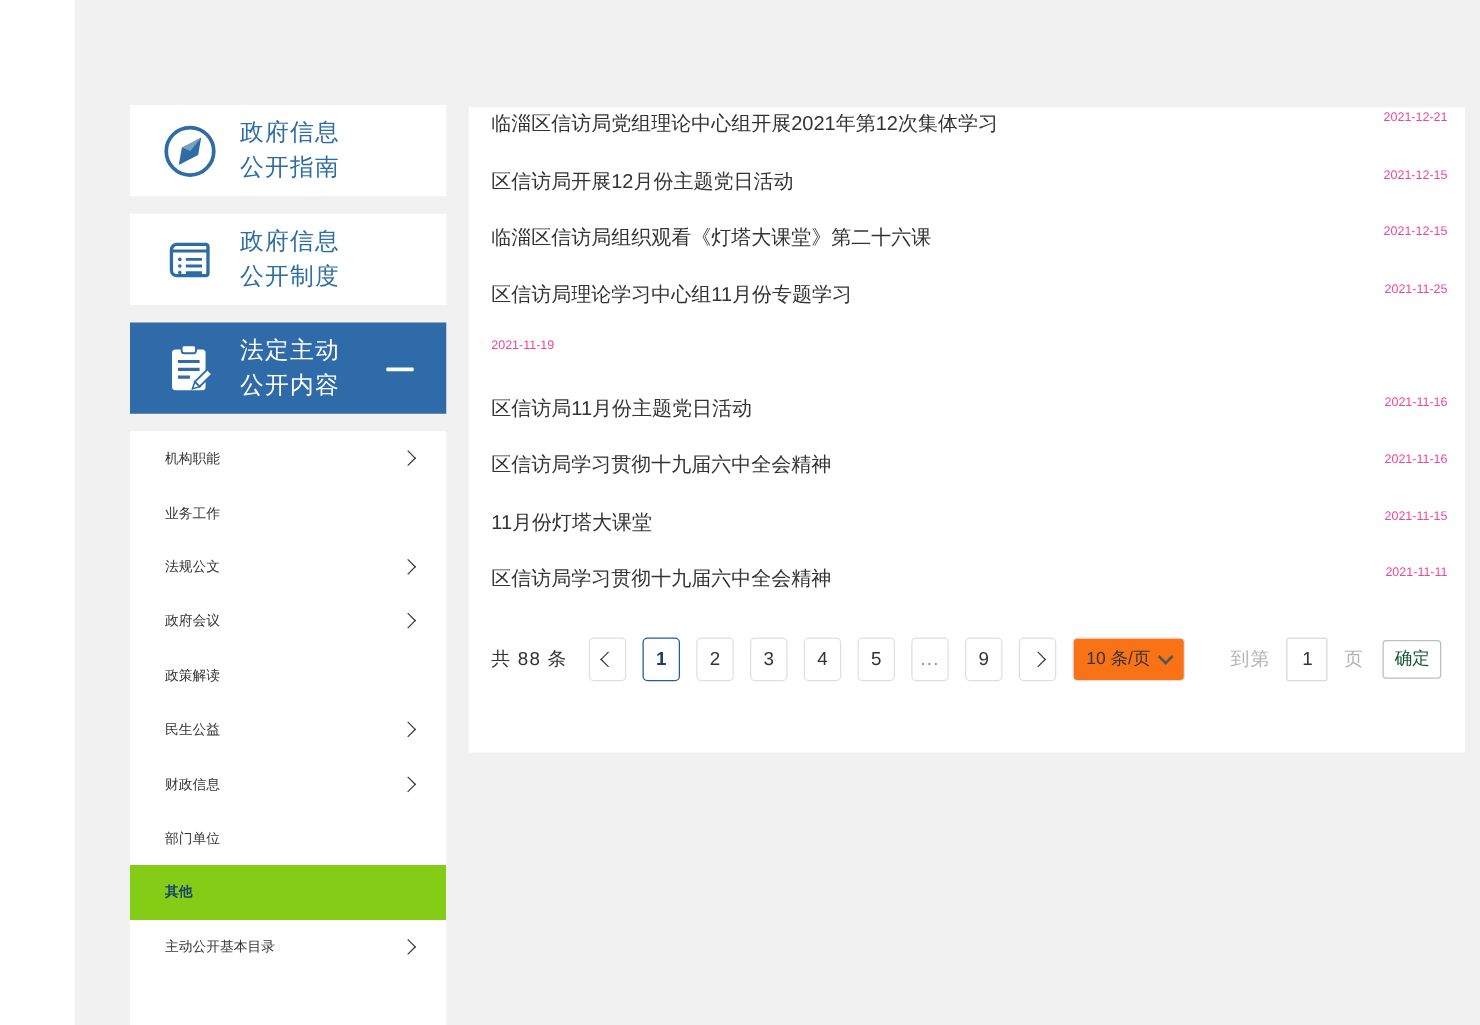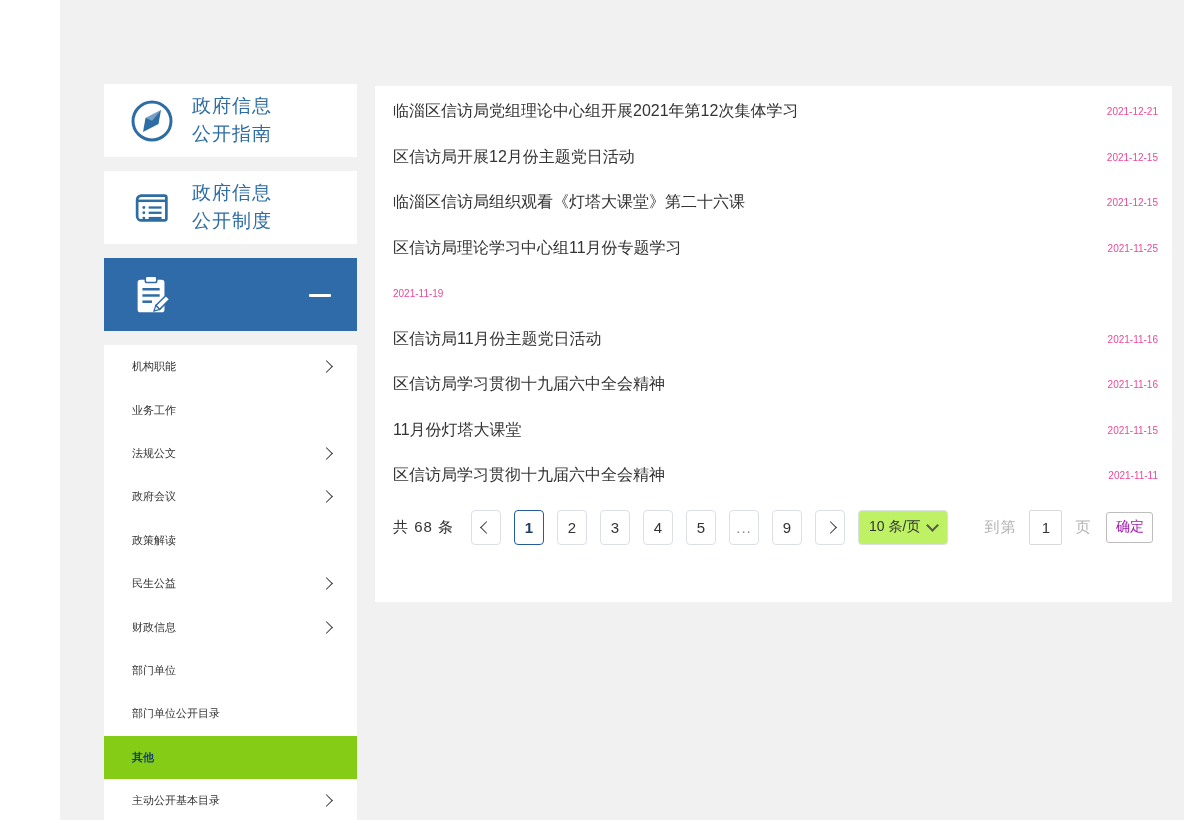--- a/index.html
+++ b/index.html
@@ -12,21 +12,21 @@
   .left-strip{position:absolute;left:0;top:0;width:60px;height:820px;background:#ffffff;}
 
   
   .sidebar{position:absolute;left:104px;top:84px;width:253px;}
   .side-card{
     height:73px;background:#ffffff;margin-bottom:14px;
     display:flex;align-items:center;padding-left:24px;box-sizing:border-box;
     cursor:pointer;
   }
   .side-card .icon{width:48px;height:48px;flex:0 0 48px;margin-right:16px;display:flex;align-items:center;justify-content:center;}
-  .side-card .card-text{font-size:19px;line-height:28px;color:#2e6da4;letter-spacing:1px;font-family:Liberation Mono, monospace;}
+  .side-card .card-text{font-size:19px;line-height:28px;color:#2e6da4;letter-spacing:1px;}
   .side-card .card-text span{display:block;}
   .side-card.active{background:#2f6ba8;position:relative;}
   .side-card.active .card-text{color:#ffffff;}
   .side-card .dash{
     position:absolute;right:26px;top:50%;margin-top:-1px;
     width:22px;height:3px;background:#ffffff;border-radius:1px;
   }
 
   .side-menu{background:#ffffff;height:490px;overflow:hidden;}
   .menu-item{
@@ -42,21 +42,21 @@
   .chev.left{transform:rotate(-135deg);}
   .chev.down{transform:rotate(135deg);width:7px;height:7px;border-width:2px;margin-top:-4px;border-color:#555;}
 
   
   .panel{
     position:absolute;left:375px;top:86px;width:797px;height:516px;
     background:#ffffff;box-sizing:border-box;padding:3px 14px 0 18px;
   }
   .articles{list-style:none;margin:0;padding:0;}
   .article-row{
-    height:45.5px;display:flex;align-items:center;justify-content:space-between;gap:40px;
+    height:45.5px;display:flex;justify-content:space-between;gap:40px;
   }
   .article-title{
     font-size:16px;color:#333;text-decoration:none;cursor:pointer;
     white-space:nowrap;overflow:hidden;text-overflow:ellipsis;max-width:640px;
   }
   .article-date{font-size:10px;color:#ec4899;flex:0 0 auto;}
 
   
   .pager{margin-top:11px;display:flex;align-items:center;font-size:15px;color:#333;}
   .pager .total{margin-right:17px;letter-spacing:1px;}
@@ -64,32 +64,32 @@
     min-width:30px;height:35px;box-sizing:border-box;background:#fff;
     border:1px solid #dcdfe6;border-radius:4px;margin-right:13px;
     display:flex;align-items:center;justify-content:center;
     font-size:15px;color:#333;cursor:pointer;padding:0 4px;
     font-family:inherit;
   }
   .pbtn.active{border:1.5px solid #235b9b;font-weight:bold;color:#1d3f66;}
   .pbtn.ellipsis{color:#8a8a8a;letter-spacing:1px;border-color:#dcdfe6;}
   .psize{
     height:35px;box-sizing:border-box;border:1px solid #dcdfe6;border-radius:4px;
-    background:#bef264;display:flex;align-items:center;justify-content:center;
+    background:#f97316;display:flex;align-items:center;justify-content:center;
     padding:0 10px;font-size:14px;color:#333;cursor:pointer;gap:8px;
   }
   .goto-label{color:#b3b3b3;margin-left:36px;letter-spacing:1px;}
   .goto-label.suffix{margin-left:13px;}
   .goto-input{
     width:33px;height:35px;box-sizing:border-box;border:1px solid #d9d9d9;border-radius:2px;
     margin-left:13px;text-align:center;font-size:15px;color:#333;font-family:inherit;
   }
   .confirm-btn{
     margin-left:15px;height:31px;min-width:47px;box-sizing:border-box;background:#fff;
-    border:1px solid #bdbdbd;border-radius:3px;font-size:14px;color:#a21caf;cursor:pointer;
+    border:1px solid #bdbdbd;border-radius:3px;font-size:14px;color:#14532d;cursor:pointer;
     font-family:inherit;
   }
 </style>
 </head>
 <body>
 
 <div>
   <div class="left-strip"></div>
 
   <aside class="sidebar">
@@ -132,20 +132,24 @@
         <svg width="46" height="46" viewBox="0 0 48 48">
           <rect x="9" y="8" width="28" height="34" rx="3" fill="#ffffff"></rect>
           <rect x="17" y="4.5" width="12" height="6.5" rx="2" fill="#ffffff" stroke="#2f6ba8" stroke-width="1.6"></rect>
           <line x1="14" y1="18" x2="32" y2="18" stroke="#2f6ba8" stroke-width="2.6"></line>
           <line x1="14" y1="24.5" x2="32" y2="24.5" stroke="#2f6ba8" stroke-width="2.6"></line>
           <line x1="14" y1="31" x2="24" y2="31" stroke="#2f6ba8" stroke-width="2.6"></line>
           <polygon points="28,35 38.5,24.5 42.5,28.5 32,39" fill="#ffffff" stroke="#2f6ba8" stroke-width="1.6"></polygon>
           <polygon points="28,35 32,39 26,40.8" fill="#ffffff" stroke="#2f6ba8" stroke-width="1.3"></polygon>
         </svg>
       </span>
+      <span class="card-text">
+        <span>法定主动</span>
+        <span>公开内容</span>
+      </span>
       <span class="dash"></span>
     </div>
 
     <nav class="side-menu">
       <div class="menu-item">
         <span>机构职能</span>
         <i class="chev right"></i>
       </div>
       <div class="menu-item">
         <span>业务工作</span>
@@ -164,23 +168,20 @@
       <div class="menu-item">
         <span>民生公益</span>
         <i class="chev right"></i>
       </div>
       <div class="menu-item">
         <span>财政信息</span>
         <i class="chev right"></i>
       </div>
       <div class="menu-item">
         <span>部门单位</span>
-      </div>
-      <div class="menu-item">
-        <span>部门单位公开目录</span>
       </div>
       <div class="menu-item active">
         <span>其他</span>
       </div>
       <div class="menu-item">
         <span>主动公开基本目录</span>
         <i class="chev right"></i>
       </div>
 
     </nav>
@@ -219,21 +220,21 @@
         <a class="article-title">11月份灯塔大课堂</a>
         <span class="article-date">2021-11-15</span>
       </li>
       <li class="article-row">
         <a class="article-title">区信访局学习贯彻十九届六中全会精神</a>
         <span class="article-date">2021-11-11</span>
       </li>
     </ul>
 
     <div class="pager">
-      <span class="total">共 68 条</span>
+      <span class="total">共 88 条</span>
 
       <button class="pbtn">
           <i class="chev left"></i>
         </button>
       <button class="pbtn active">1</button>
       <button class="pbtn">2</button>
       <button class="pbtn">3</button>
       <button class="pbtn">4</button>
       <button class="pbtn">5</button>
       <button class="pbtn ellipsis">...</button>

